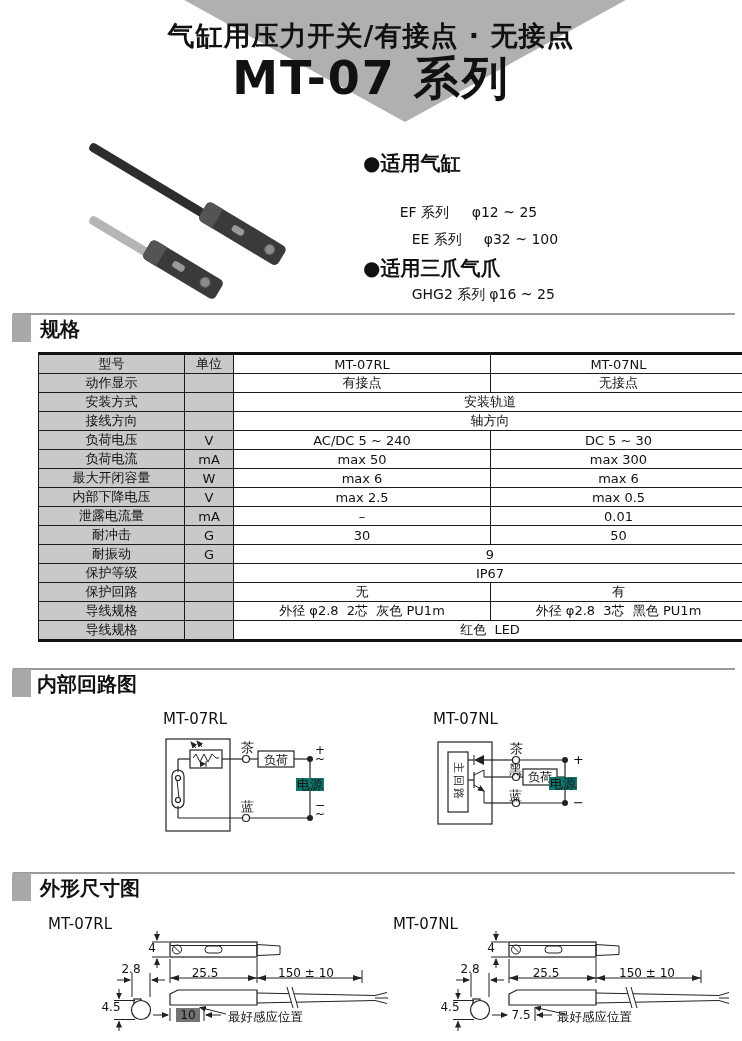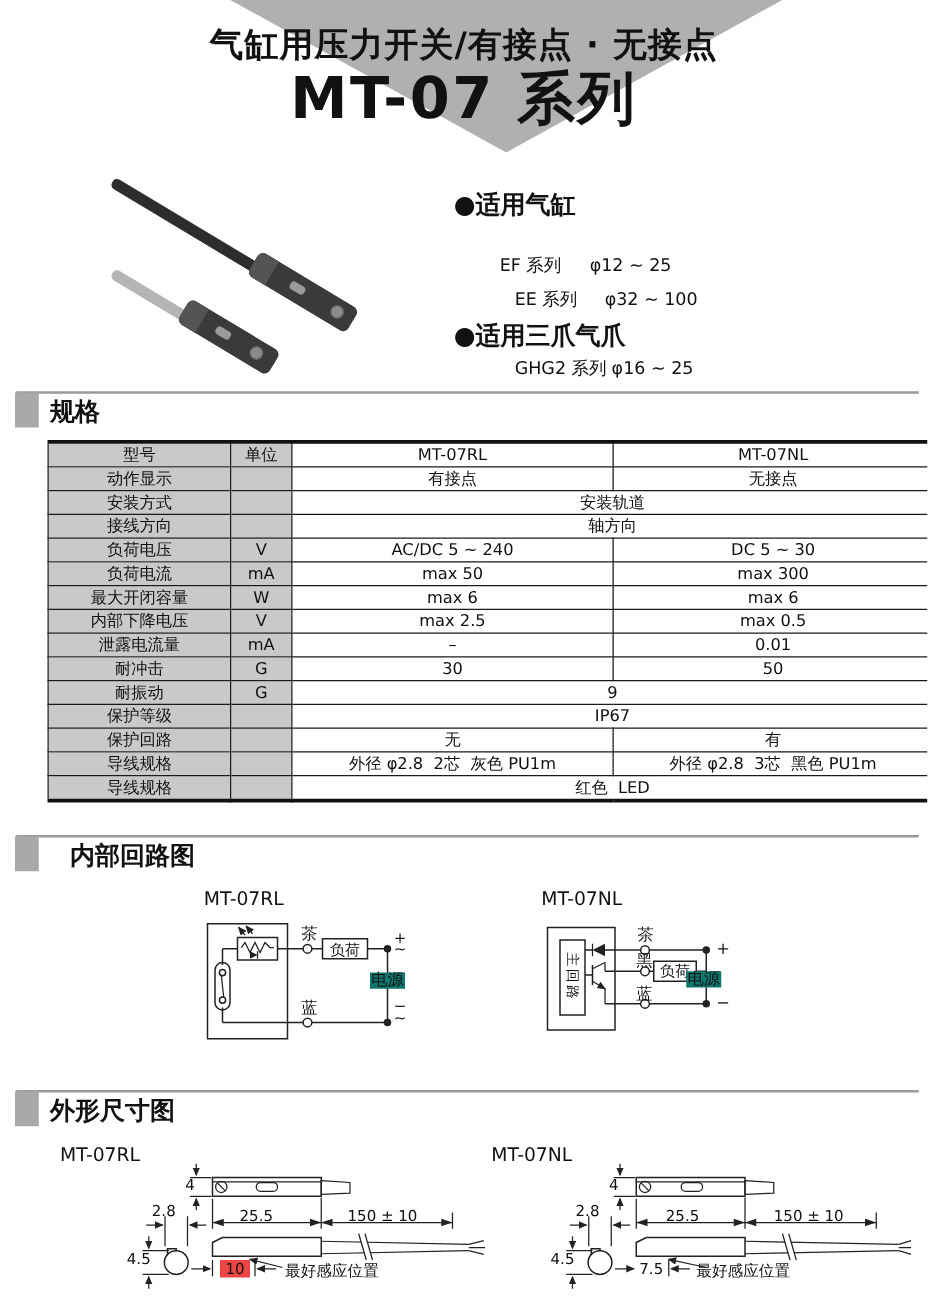--- a/index.html
+++ b/index.html
@@ -194,21 +194,21 @@
     <tr>
       <td class="g">导线规格</td>
       <td class="g"></td>
       <td colspan="2">红色  LED</td>
     </tr>
   </tbody>
     </table>
 
   <div class="abs section-line" style="left:13px;top:668px;width:722px;"></div>
   <div class="abs section-sq" style="left:12px;top:669px;"></div>
-  <div class="abs section-title" style="left:56px;top:671px;">内部回路图</div>
+  <div class="abs section-title" style="left:37px;top:671px;">内部回路图</div>
 
   <div class="abs clabel" style="left:163px;top:710px;">MT-07RL</div>
   <svg class="abs" style="left:158px;top:734px;" width="230" height="108" viewBox="0 0 230 108">
     <defs>
       <marker id="ahA" markerWidth="9" markerHeight="8" refX="6" refY="3" orient="auto" markerUnits="userSpaceOnUse">
         <path d="M0,0 L7,3 L0,6 z" fill="#222"></path>
       </marker>
     </defs>
     <rect class="ln" x="8" y="5" width="64" height="92"></rect>
     <g>
@@ -368,21 +368,21 @@
       <line class="thin" x1="113" y1="87" x2="128" y2="87" marker-end="url(#ahC)"></line>
       <line class="thin" x1="181" y1="87" x2="166" y2="87" marker-end="url(#ahC)"></line>
     </g>
     <line class="thin" x1="186" y1="86" x2="160" y2="79.5" marker-end="url(#ahC)"></line>
   </svg>
   <div class="abs dimtxt" style="left:146px;top:941px;width:12px;">4</div>
   <div class="abs dimtxt" style="left:116px;top:962px;width:30px;">2.8</div>
   <div class="abs dimtxt" style="left:96px;top:1000px;width:30px;">4.5</div>
   <div class="abs dimtxt" style="left:185px;top:966px;width:40px;">25.5</div>
   <div class="abs dimtxt" style="left:275px;top:966px;width:62px;">150 ± 10</div>
-  <div class="abs dimtxt bgw" style="left:176px;top:1008px;width:24px;background:#ef4444;">10</div>
+  <div class="abs dimtxt bgw" style="left:176px;top:1008px;width:24px;background:#737373;">10</div>
   <div class="abs senslab" style="left:228px;top:1009px;">最好感应位置</div>
 
   <div class="abs clabel" style="left:393px;top:915px;">MT-07NL</div>
   <svg class="abs" style="left:379px;top:928px;" width="350" height="112" viewBox="0 0 350 112">
     <defs>
       <marker id="ahD" markerWidth="9" markerHeight="8" refX="6" refY="3" orient="auto" markerUnits="userSpaceOnUse">
         <path d="M0,0 L7,3 L0,6 z" fill="#222"></path>
       </marker>
     </defs>
     <g>

